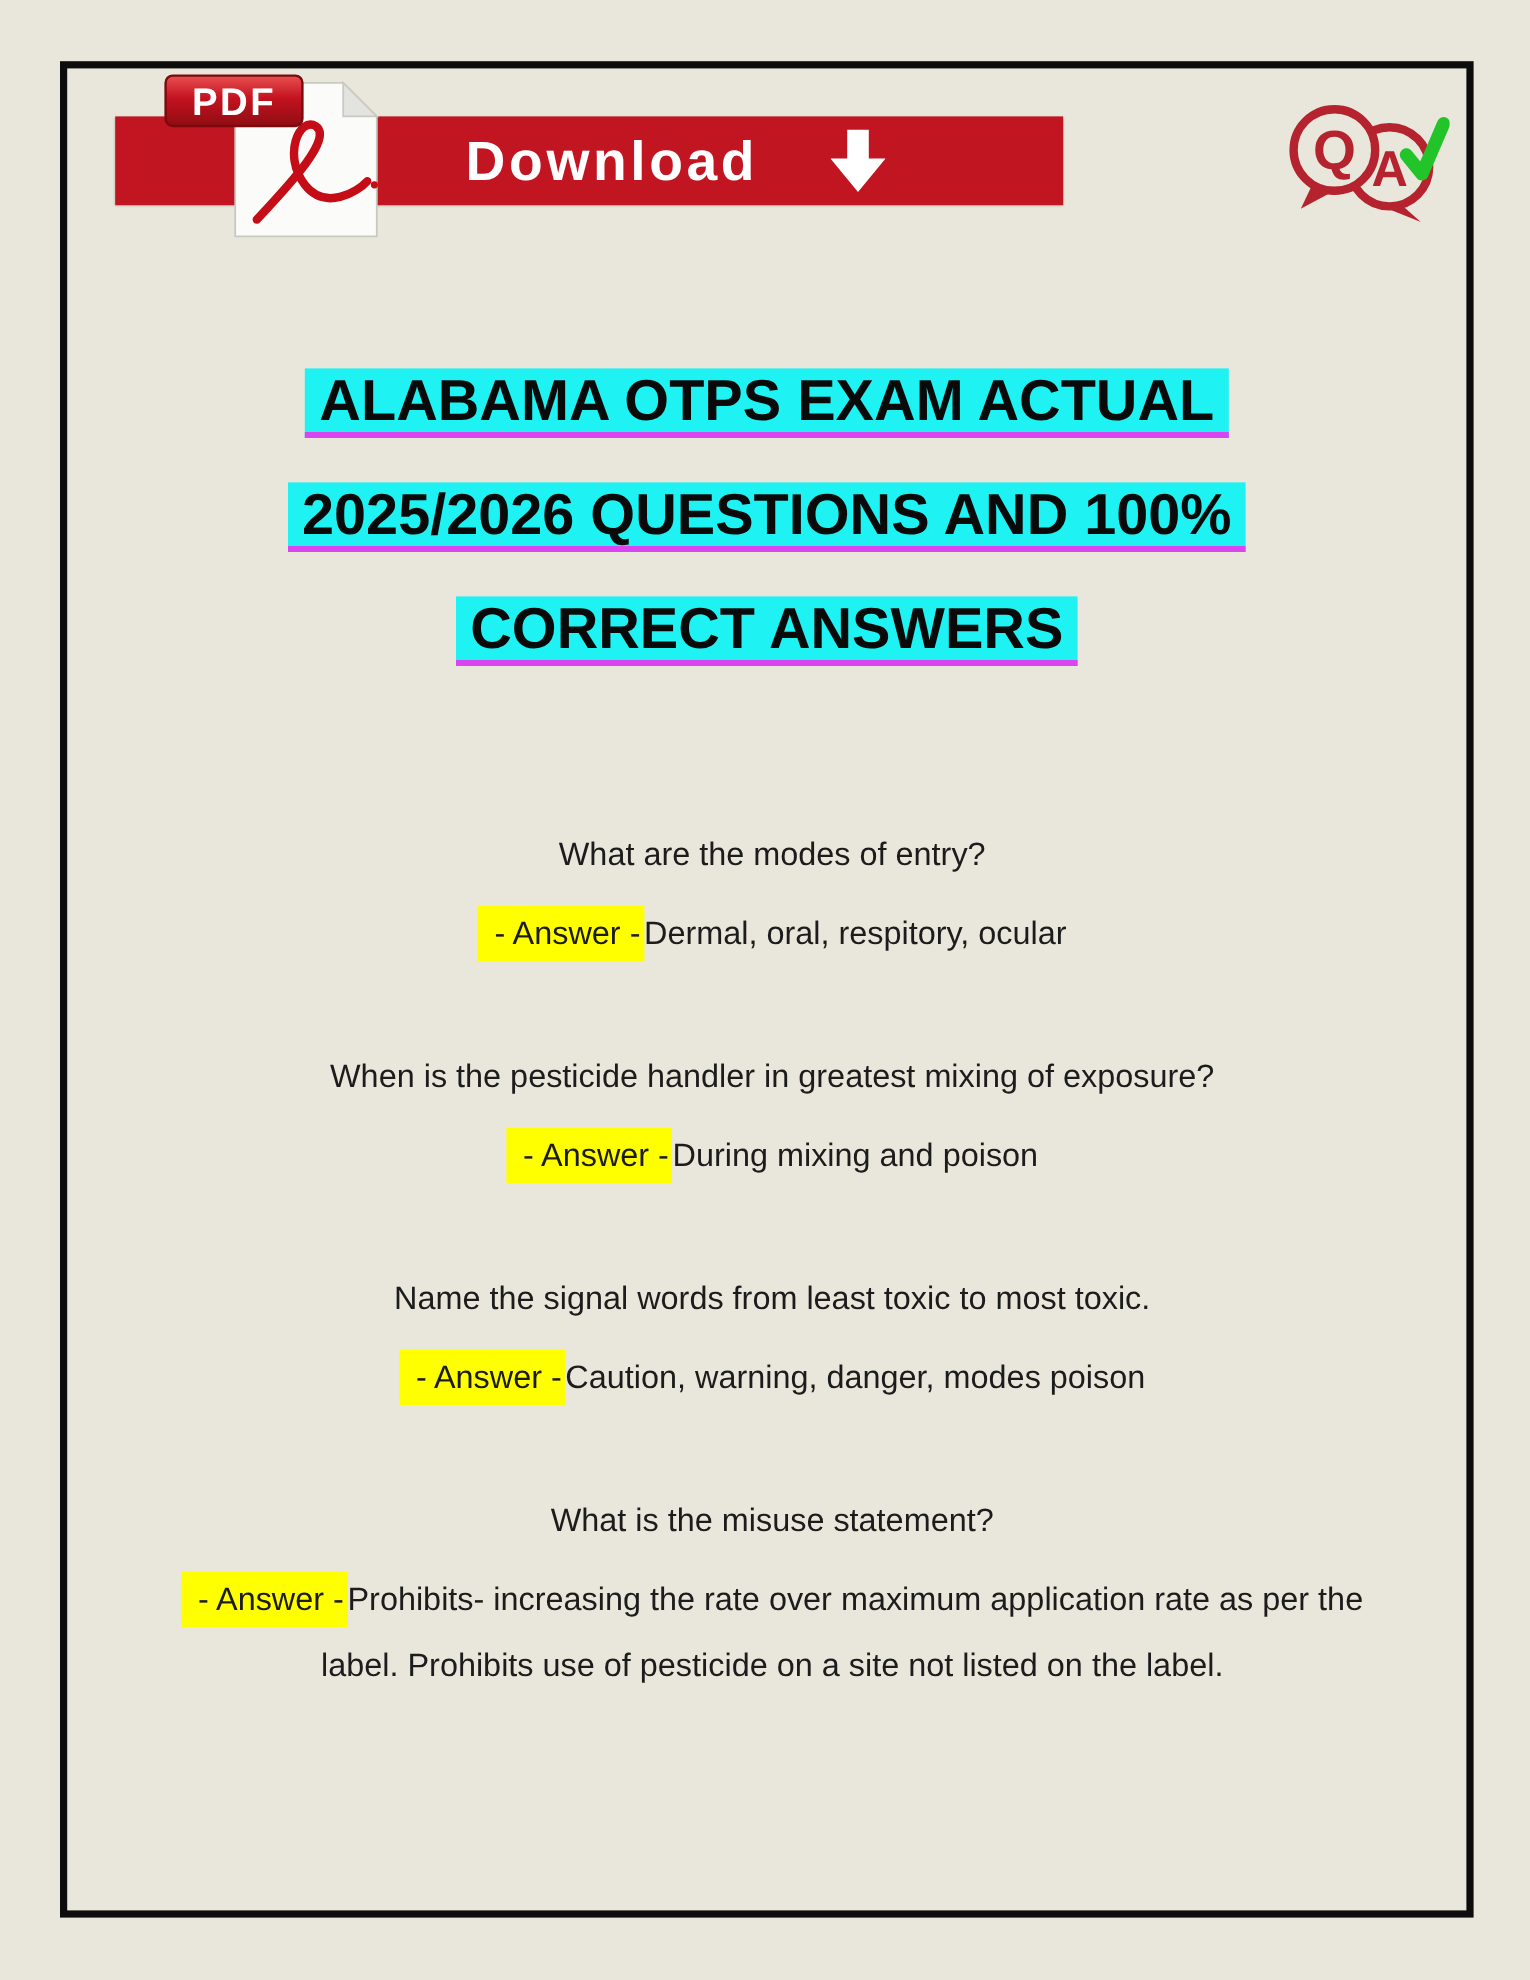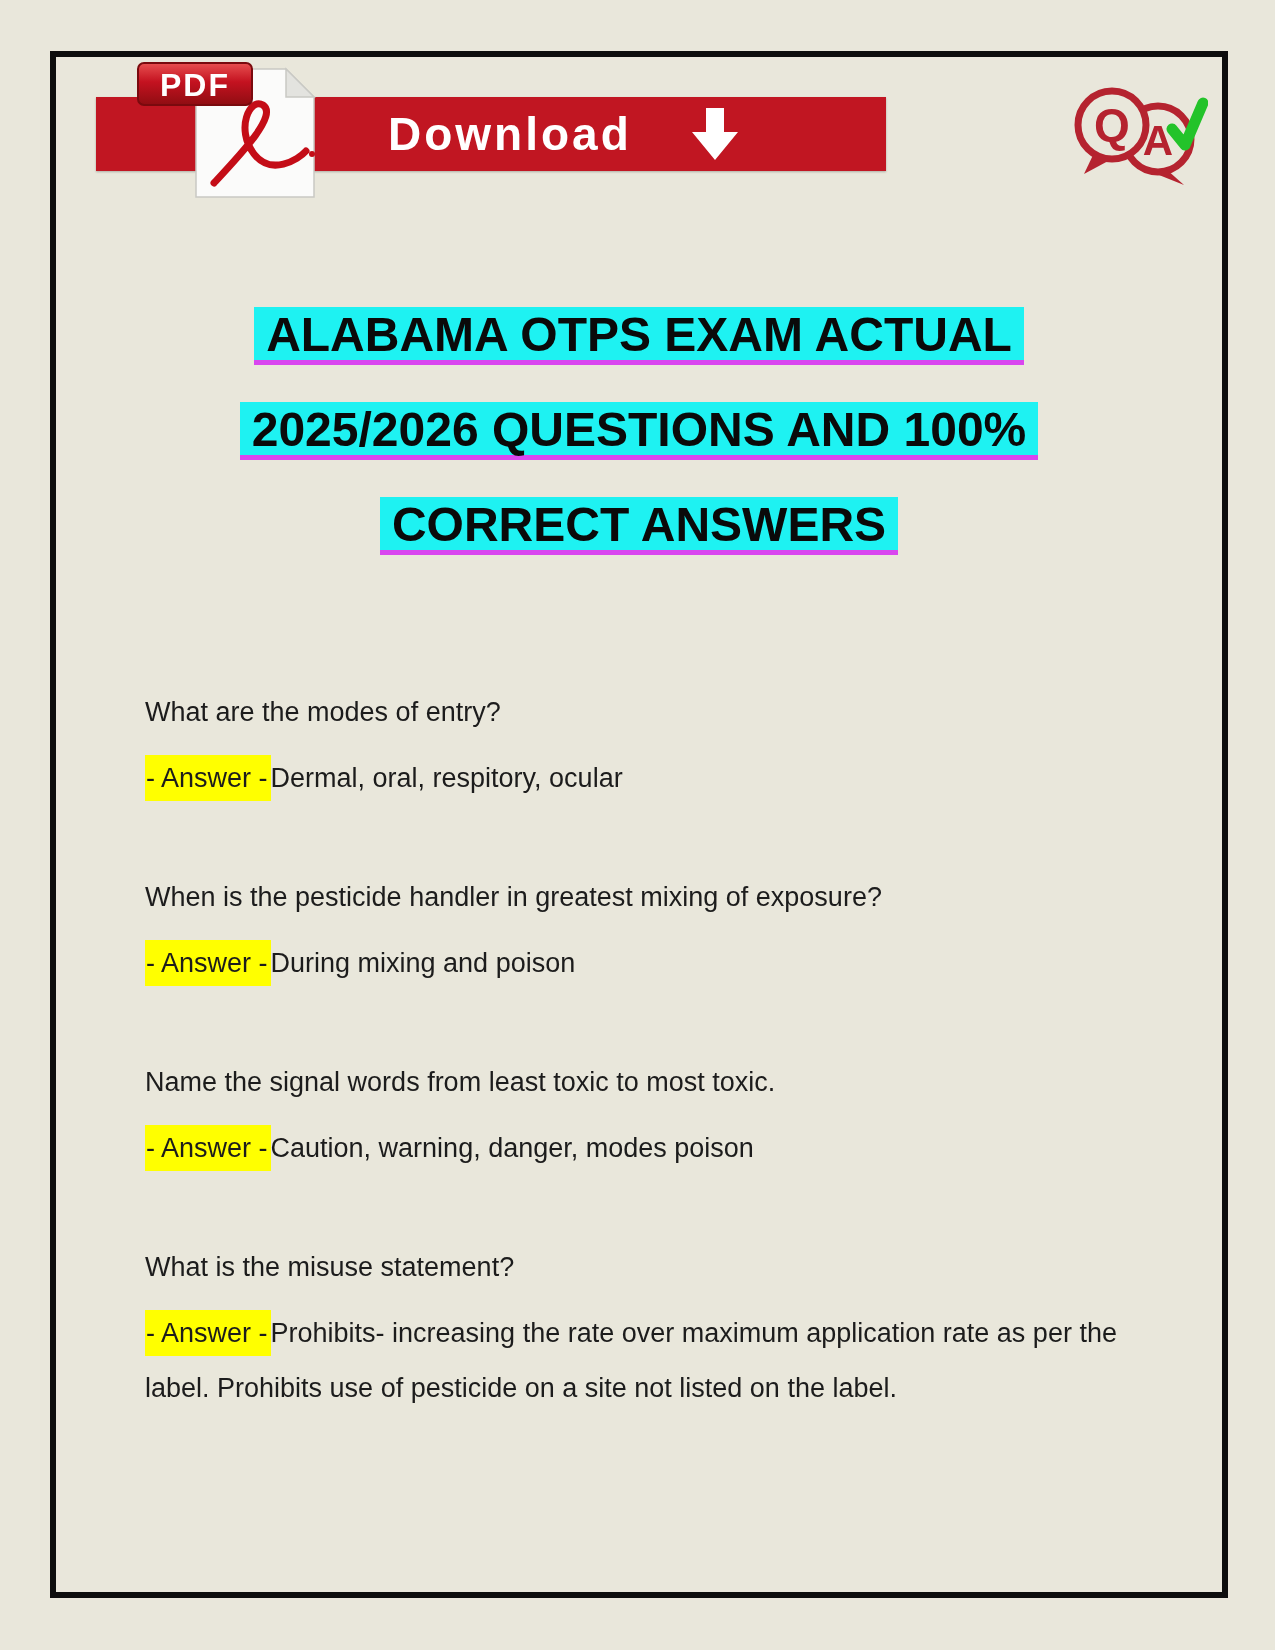--- a/index.html
+++ b/index.html
@@ -50,30 +50,30 @@
     background: var(--title-highlight, #17f3f3);
     color: #0a0a0a;
     font-size: 48px; font-weight: bold;
     letter-spacing: 0px;
     line-height: 50px;
     padding: 3px 12px 0px 12px;
     border-bottom: 5px solid #d946ef;
   }
 
   
-  .content { padding: 103px 80px 0 89px; }
+  .content { padding: 103px 80px 0 89px; text-align: center; }
   .qa-block { margin-bottom: 74px; }
   .question {
     font-size: 27px; line-height: 34px;
     margin-bottom: 22px;
   }
   .answer { font-size: 27px; line-height: 55px; }
   .answer .answer-hl {
     background: var(--answer-highlight, #ffff00);
-    padding: 8px 3px 8px 1px;
+    padding: 8px 3px 8px 14px;
   }
 </style>
 </head>
 <body>
 
 <div class="page-frame">
 
   <div class="download-banner">
     <span class="download-label">Download</span>
     <span style="line-height:0;">

